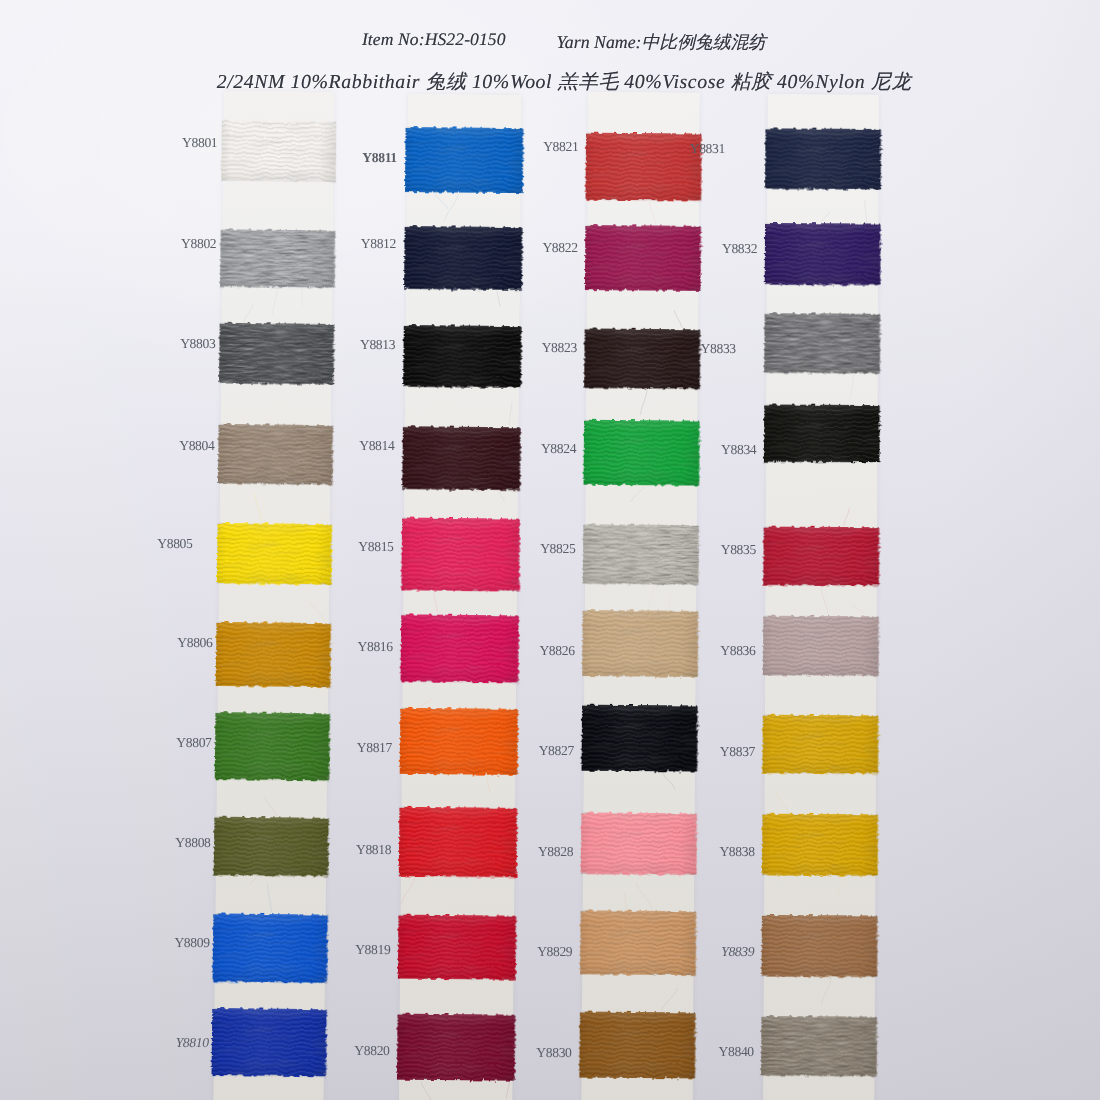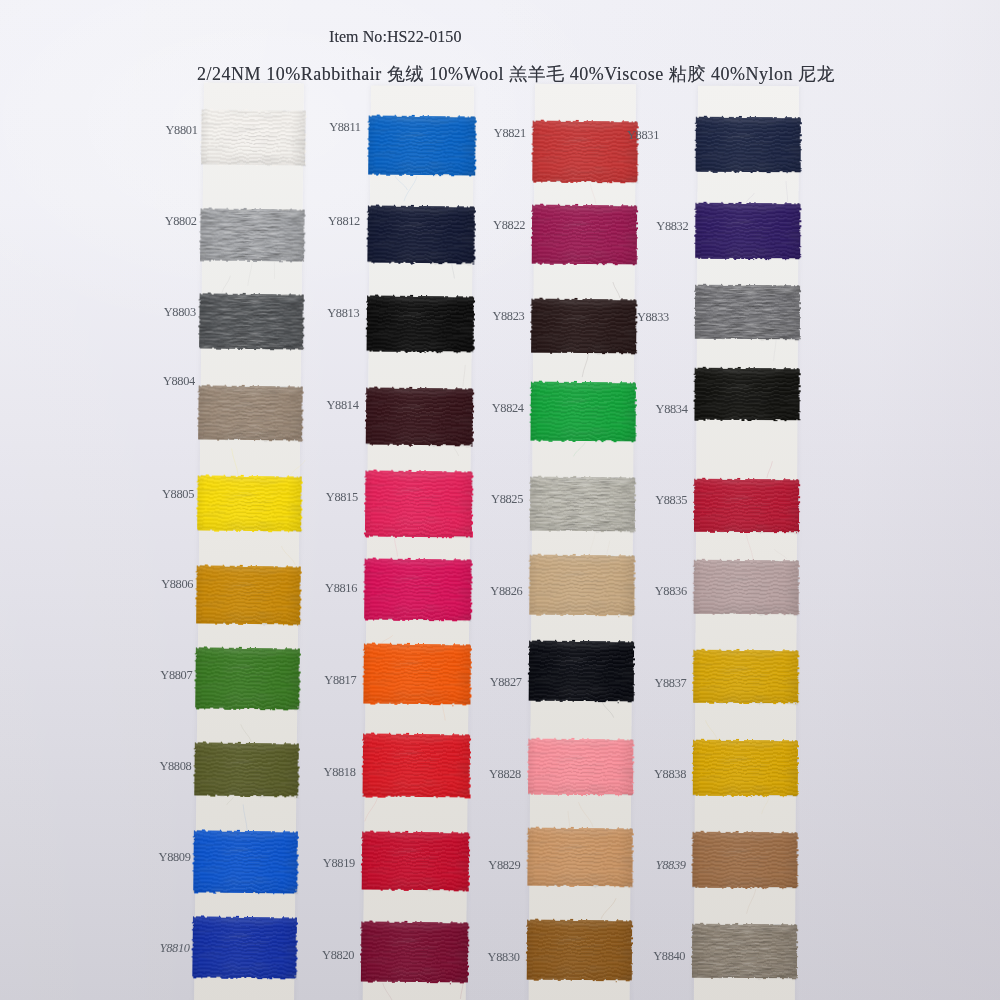--- a/index.html
+++ b/index.html
@@ -12,21 +12,21 @@
          linear-gradient(180deg,#f1f1f7 0%,#efeff5 20%,#e7e6ee 42%,#dfdee6 62%,#d6d5dd 82%,#cdccd4 100%);}
 
   
   .bg-light{position:absolute;inset:0;pointer-events:none;
        background:
          linear-gradient(100deg, rgba(255,255,255,.10) 0%, rgba(255,255,255,0) 42%,
             rgba(214,210,218,.14) 80%, rgba(200,195,205,.30) 100%),
          radial-gradient(ellipse 52% 30% at 26% 12%, rgba(255,255,255,.30), rgba(255,255,255,0) 74%);}
 
   .header-line{position:absolute;white-space:nowrap;
-      color:#33363f;
+      font-style:italic;color:#33363f;
       text-shadow:0 0 .6px rgba(60,62,72,.55);
       font-family:"Liberation Serif","DejaVu Serif",serif;}
 
   
   .card{position:absolute;
       background:linear-gradient(178deg,#f3f2f0 0%,#efefed 18%,#eae8e4 48%,#e3e1dc 74%,#dedbd6 100%);
       box-shadow:0 0 5px rgba(120,120,132,.12);}
   .label{position:absolute;white-space:nowrap;text-align:right;
       font-family:"Liberation Serif","DejaVu Serif",serif;
       color:#585d66;letter-spacing:-0.35px;font-size:12.4px;line-height:14px;}
@@ -99,20 +99,21 @@
     <feTurbulence type="fractalNoise" baseFrequency="0.55" numOctaves="2" seed="31" result="n"></feTurbulence>
     <feColorMatrix in="n" type="matrix" values="0 0 0 0 0.5  0 0 0 0 0.5  0 0 0 0 0.5  0.3 0 0 0 -0.13"></feColorMatrix>
   </filter>
  </defs>
 </svg>
 
 <div id="stage">
   <div class="bg-light"></div>
 
   <div class="header-line" id="h-item">Item No:HS22-0150</div>
+  <div class="header-line" id="h-yarn">Yarn Name:中比例兔绒混纺</div>
   <div class="header-line" id="h-comp">2/24NM  10%Rabbithair 兔绒  10%Wool 羔羊毛  40%Viscose 粘胶  40%Nylon 尼龙</div>
 
   <div id="cards">
       <div class="card" style="left: 204px; top: 83px; width: 100px; height: 925px; transform: rotate(0.62deg); transform-origin: 50% 0%;">
         <div class="swatch" style="top: 27px; height: 55px;">
           <div class="fill" style="background: rgb(246, 243, 239);"></div>
           <div class="wrap" style="background: repeating-linear-gradient(rgba(255, 255, 255, 0.086) 0px, rgba(255, 255, 255, 0.016) 1.1px, rgba(0, 0, 0, 0.106) 2.2px, rgba(0, 0, 0, 0.02) 3.1px, rgba(255, 255, 255, 0.086) 3.9px);"></div>
           <div class="band"></div>
           <div class="tex"></div>
           <div class="shade"></div>
@@ -180,22 +181,22 @@
           <div class="fill" style="background: rgb(17, 45, 165);"></div>
           <div class="wrap" style="background: repeating-linear-gradient(rgba(255, 255, 255, 0.086) 0px, rgba(255, 255, 255, 0.016) 1.1px, rgba(0, 0, 0, 0.106) 2.2px, rgba(0, 0, 0, 0.02) 3.1px, rgba(255, 255, 255, 0.086) 3.9px);"></div>
           <div class="band"></div>
           <div class="tex"></div>
           <div class="shade"></div>
         </div>
       </div>
       <div class="label" style="left: 127.5px; width: 70px; top: 123.3px;">Y8801</div>
       <div class="label" style="left: 126.628px; width: 70px; top: 214.1px;">Y8802</div>
       <div class="label" style="left: 125.757px; width: 70px; top: 304.9px;">Y8803</div>
-      <div class="label" style="left: 124.885px; width: 70px; top: 374px;">Y8804</div>
-      <div class="label" style="left: 124.013px; width: 70px; top: 486.5px;">Y8805</div>
+      <div class="label" style="left: 124.885px; width: 70px; top: 398px;">Y8804</div>
+      <div class="label" style="left: 124.013px; width: 70px; top: 486.5px; text-align: center;">Y8805</div>
       <div class="label" style="left: 123.142px; width: 70px; top: 577.3px;">Y8806</div>
       <div class="label" style="left: 122.27px; width: 70px; top: 668.1px;">Y8807</div>
       <div class="label" style="left: 121.398px; width: 70px; top: 758.9px;">Y8808</div>
       <div class="label" style="left: 120.527px; width: 70px; top: 849.7px;">Y8809</div>
       <div class="label" style="left: 119.655px; width: 70px; top: 940.5px; font-style: italic;">Y8810</div>
       <div class="card" style="left: 371px; top: 86px; width: 103px; height: 922px; transform: rotate(0.52deg); transform-origin: 50% 0%;">
         <div class="swatch" style="top: 30px; height: 59px;">
           <div class="fill" style="background: rgb(6, 98, 197);"></div>
           <div class="wrap" style="background: repeating-linear-gradient(rgba(255, 255, 255, 0.086) 0px, rgba(255, 255, 255, 0.016) 1.1px, rgba(0, 0, 0, 0.106) 2.2px, rgba(0, 0, 0, 0.02) 3.1px, rgba(255, 255, 255, 0.086) 3.9px);"></div>
           <div class="band"></div>
@@ -259,21 +260,21 @@
           <div class="shade"></div>
         </div>
         <div class="swatch" style="top: 836px; height: 60px;">
           <div class="fill" style="background: rgb(120, 10, 45);"></div>
           <div class="wrap" style="background: repeating-linear-gradient(rgba(255, 255, 255, 0.086) 0px, rgba(255, 255, 255, 0.016) 1.1px, rgba(0, 0, 0, 0.106) 2.2px, rgba(0, 0, 0, 0.02) 3.1px, rgba(255, 255, 255, 0.086) 3.9px);"></div>
           <div class="band"></div>
           <div class="tex"></div>
           <div class="shade"></div>
         </div>
       </div>
-      <div class="label" style="left: 290.705px; width: 70px; top: 120px;">Y8811</div>
+      <div class="label" style="left: 290.705px; width: 70px; top: 136px; font-weight: bold;">Y8811</div>
       <div class="label" style="left: 289.971px; width: 70px; top: 214.4px;">Y8812</div>
       <div class="label" style="left: 289.238px; width: 70px; top: 306.1px;">Y8813</div>
       <div class="label" style="left: 288.504px; width: 70px; top: 397.8px;">Y8814</div>
       <div class="label" style="left: 287.77px; width: 70px; top: 489.5px;">Y8815</div>
       <div class="label" style="left: 287.037px; width: 70px; top: 581.2px;">Y8816</div>
       <div class="label" style="left: 286.303px; width: 70px; top: 672.9px;">Y8817</div>
       <div class="label" style="left: 285.57px; width: 70px; top: 764.6px;">Y8818</div>
       <div class="label" style="left: 284.836px; width: 70px; top: 856.3px;">Y8819</div>
       <div class="label" style="left: 284.102px; width: 70px; top: 948px;">Y8820</div>
       <div class="card" style="left: 535px; top: 84px; width: 101px; height: 924px; transform: rotate(0.4deg); transform-origin: 50% 0%;">

